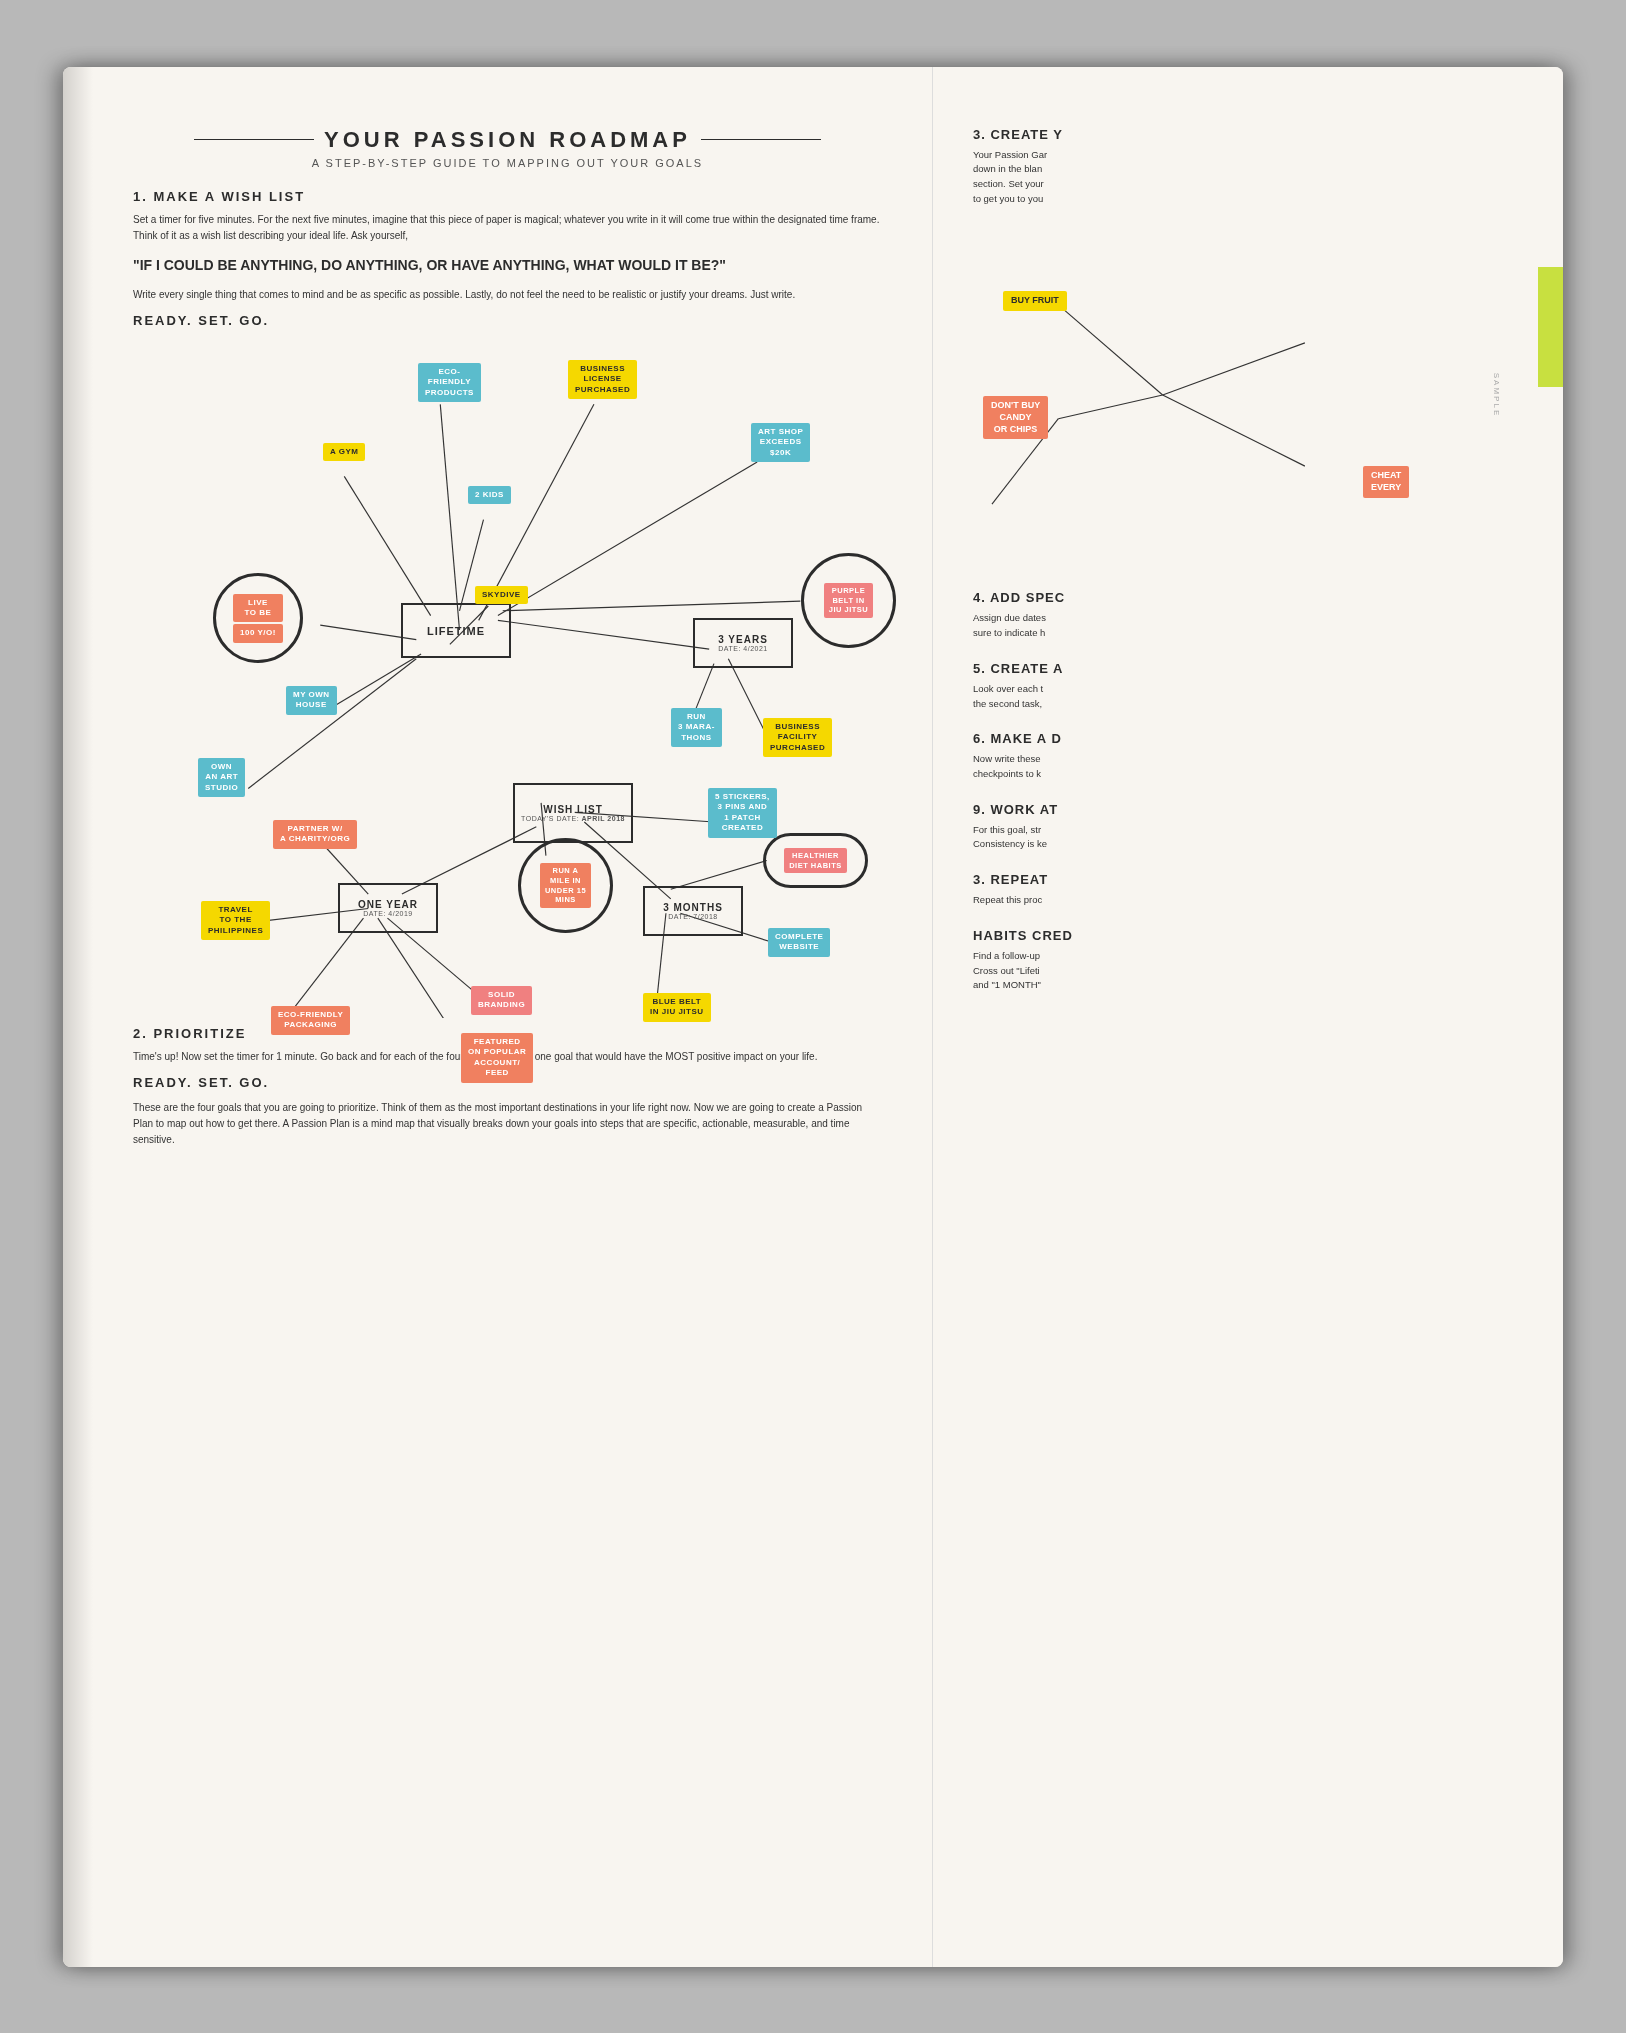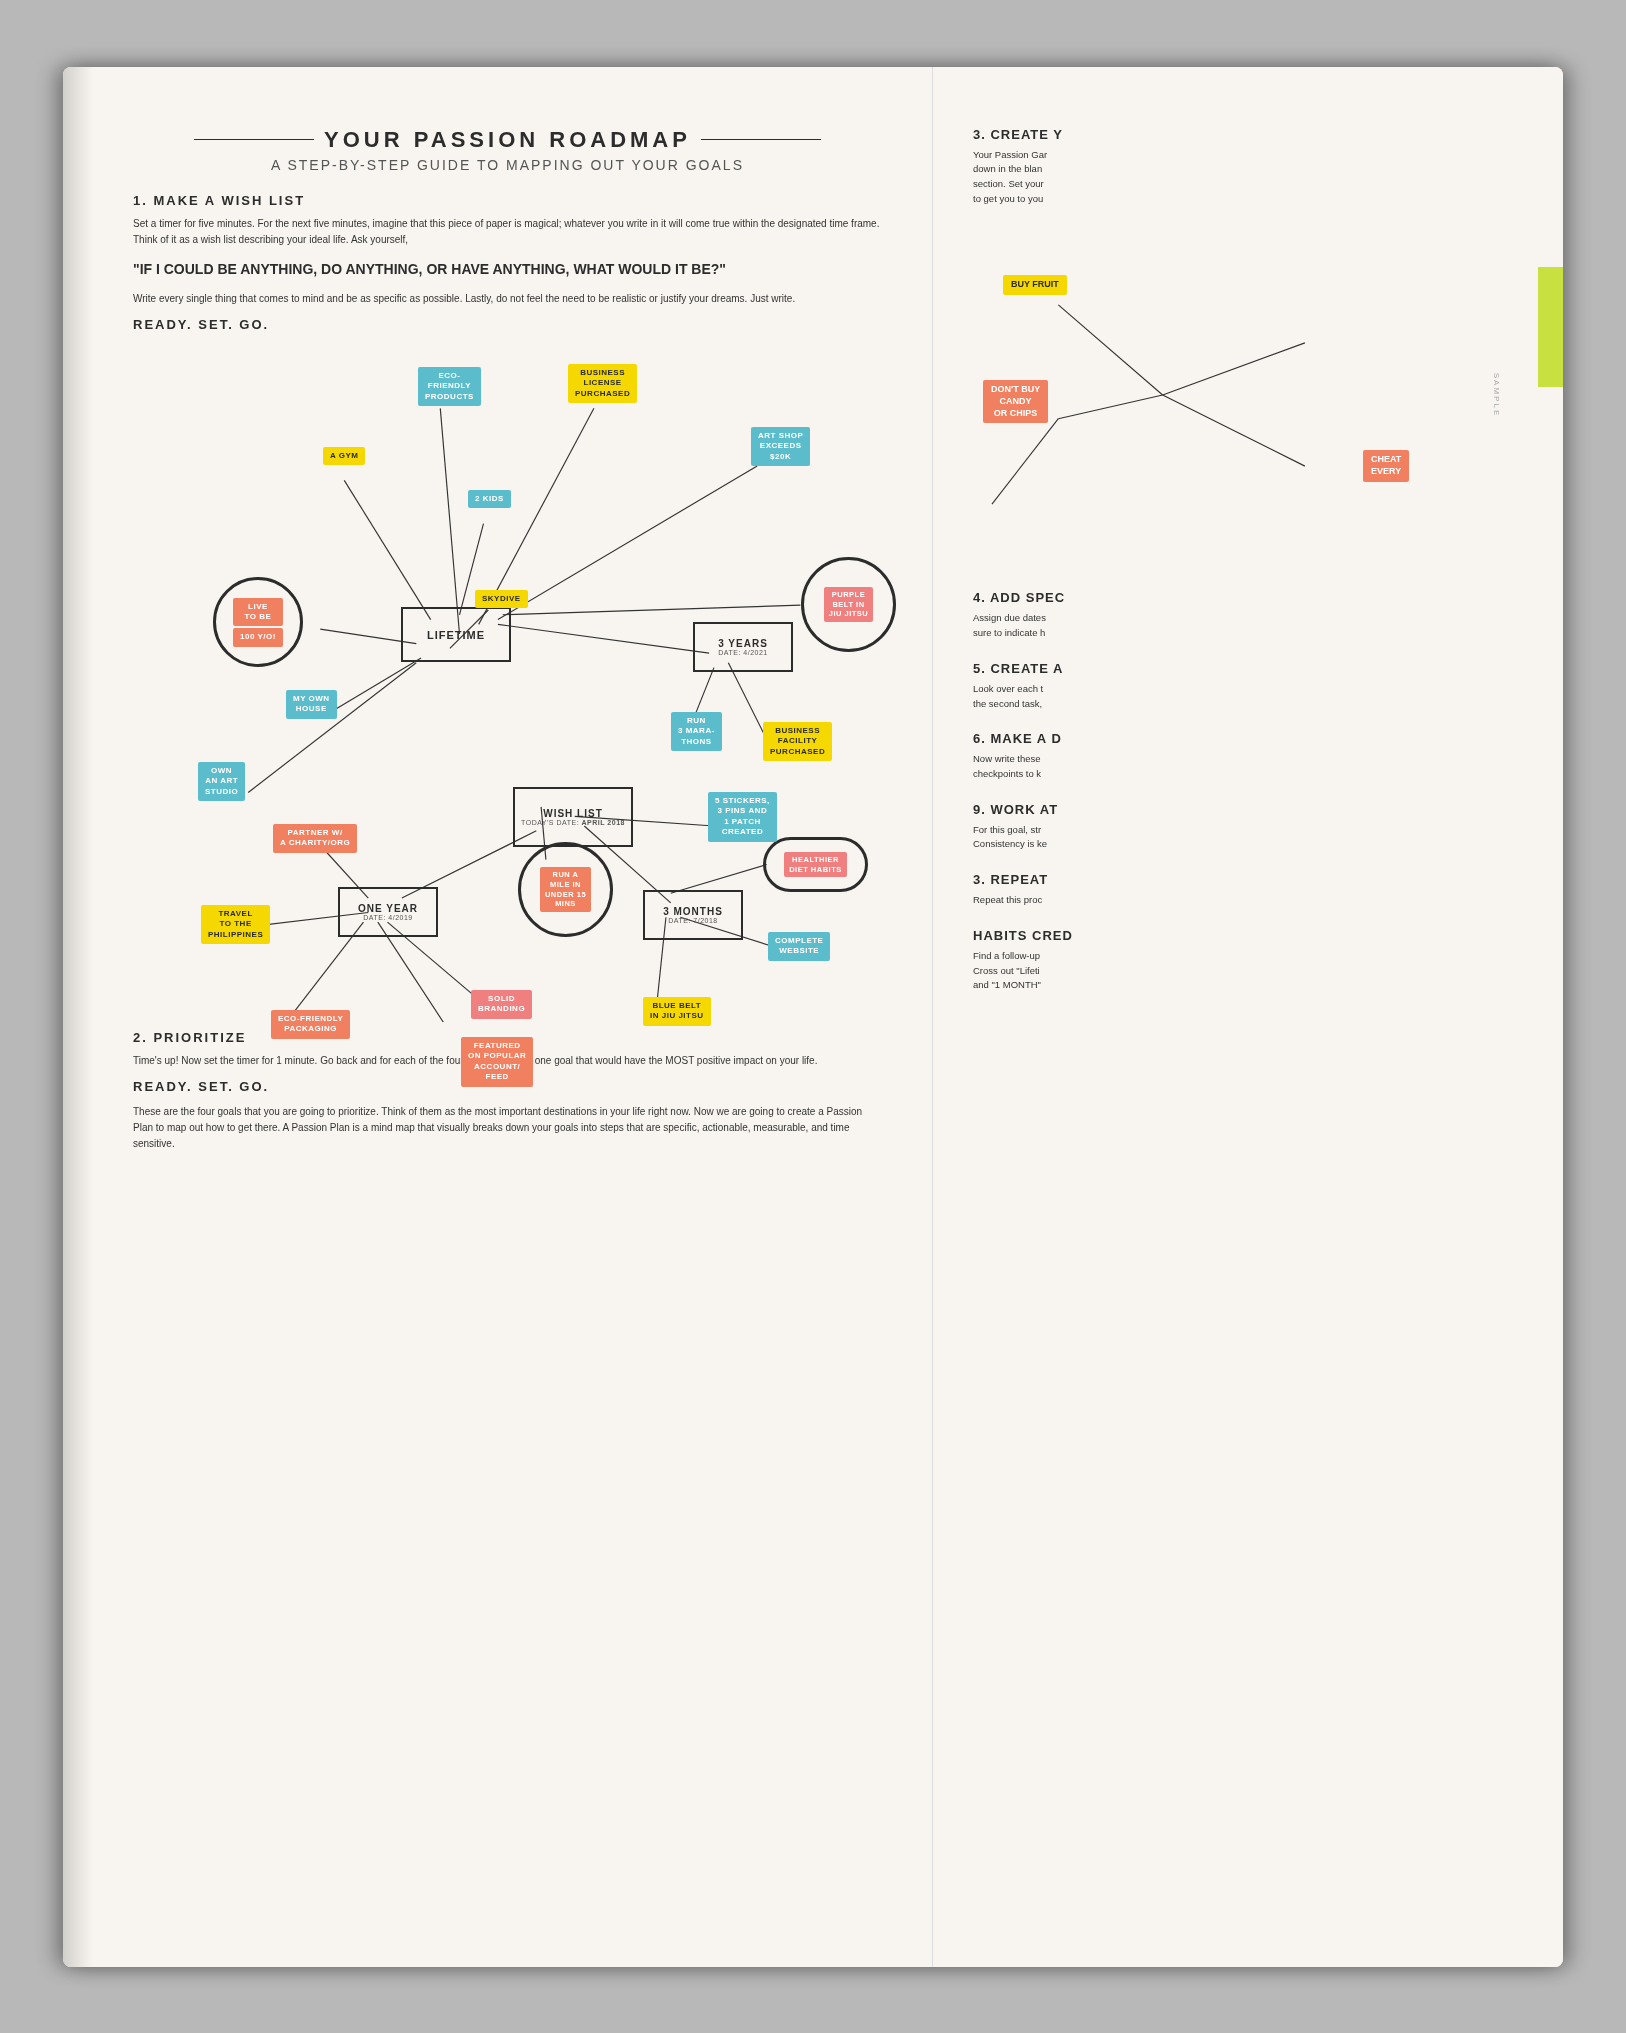--- a/index.html
+++ b/index.html
@@ -89,21 +89,21 @@
 
     .title-line {
       height: 1px;
       width: 120px;
       background: #2c2c2c;
     }
 
     .subtitle {
       text-align: center;
       font-family: 'Arial', sans-serif;
-      font-size: 14px;
+      font-size: 11px;
       letter-spacing: 2px;
       color: #555;
       margin-bottom: 20px;
     }
 
     .section-heading {
       font-family: 'Arial', sans-serif;
       font-size: 13px;
       font-weight: 700;
       letter-spacing: 2px;
@@ -244,20 +244,21 @@
     .r-tag {
       position: absolute;
       padding: 4px 8px;
       font-family: 'Arial', sans-serif;
       font-size: 9px;
       font-weight: 700;
       text-transform: uppercase;
       text-align: center;
       line-height: 1.3;
       border-radius: 2px;
+      margin-top: 16px;
     }
   </style>
 </head>
 <body>
 
 <div class="book-container">
 
   <div class="left-page">
 
     <div class="page-title">

